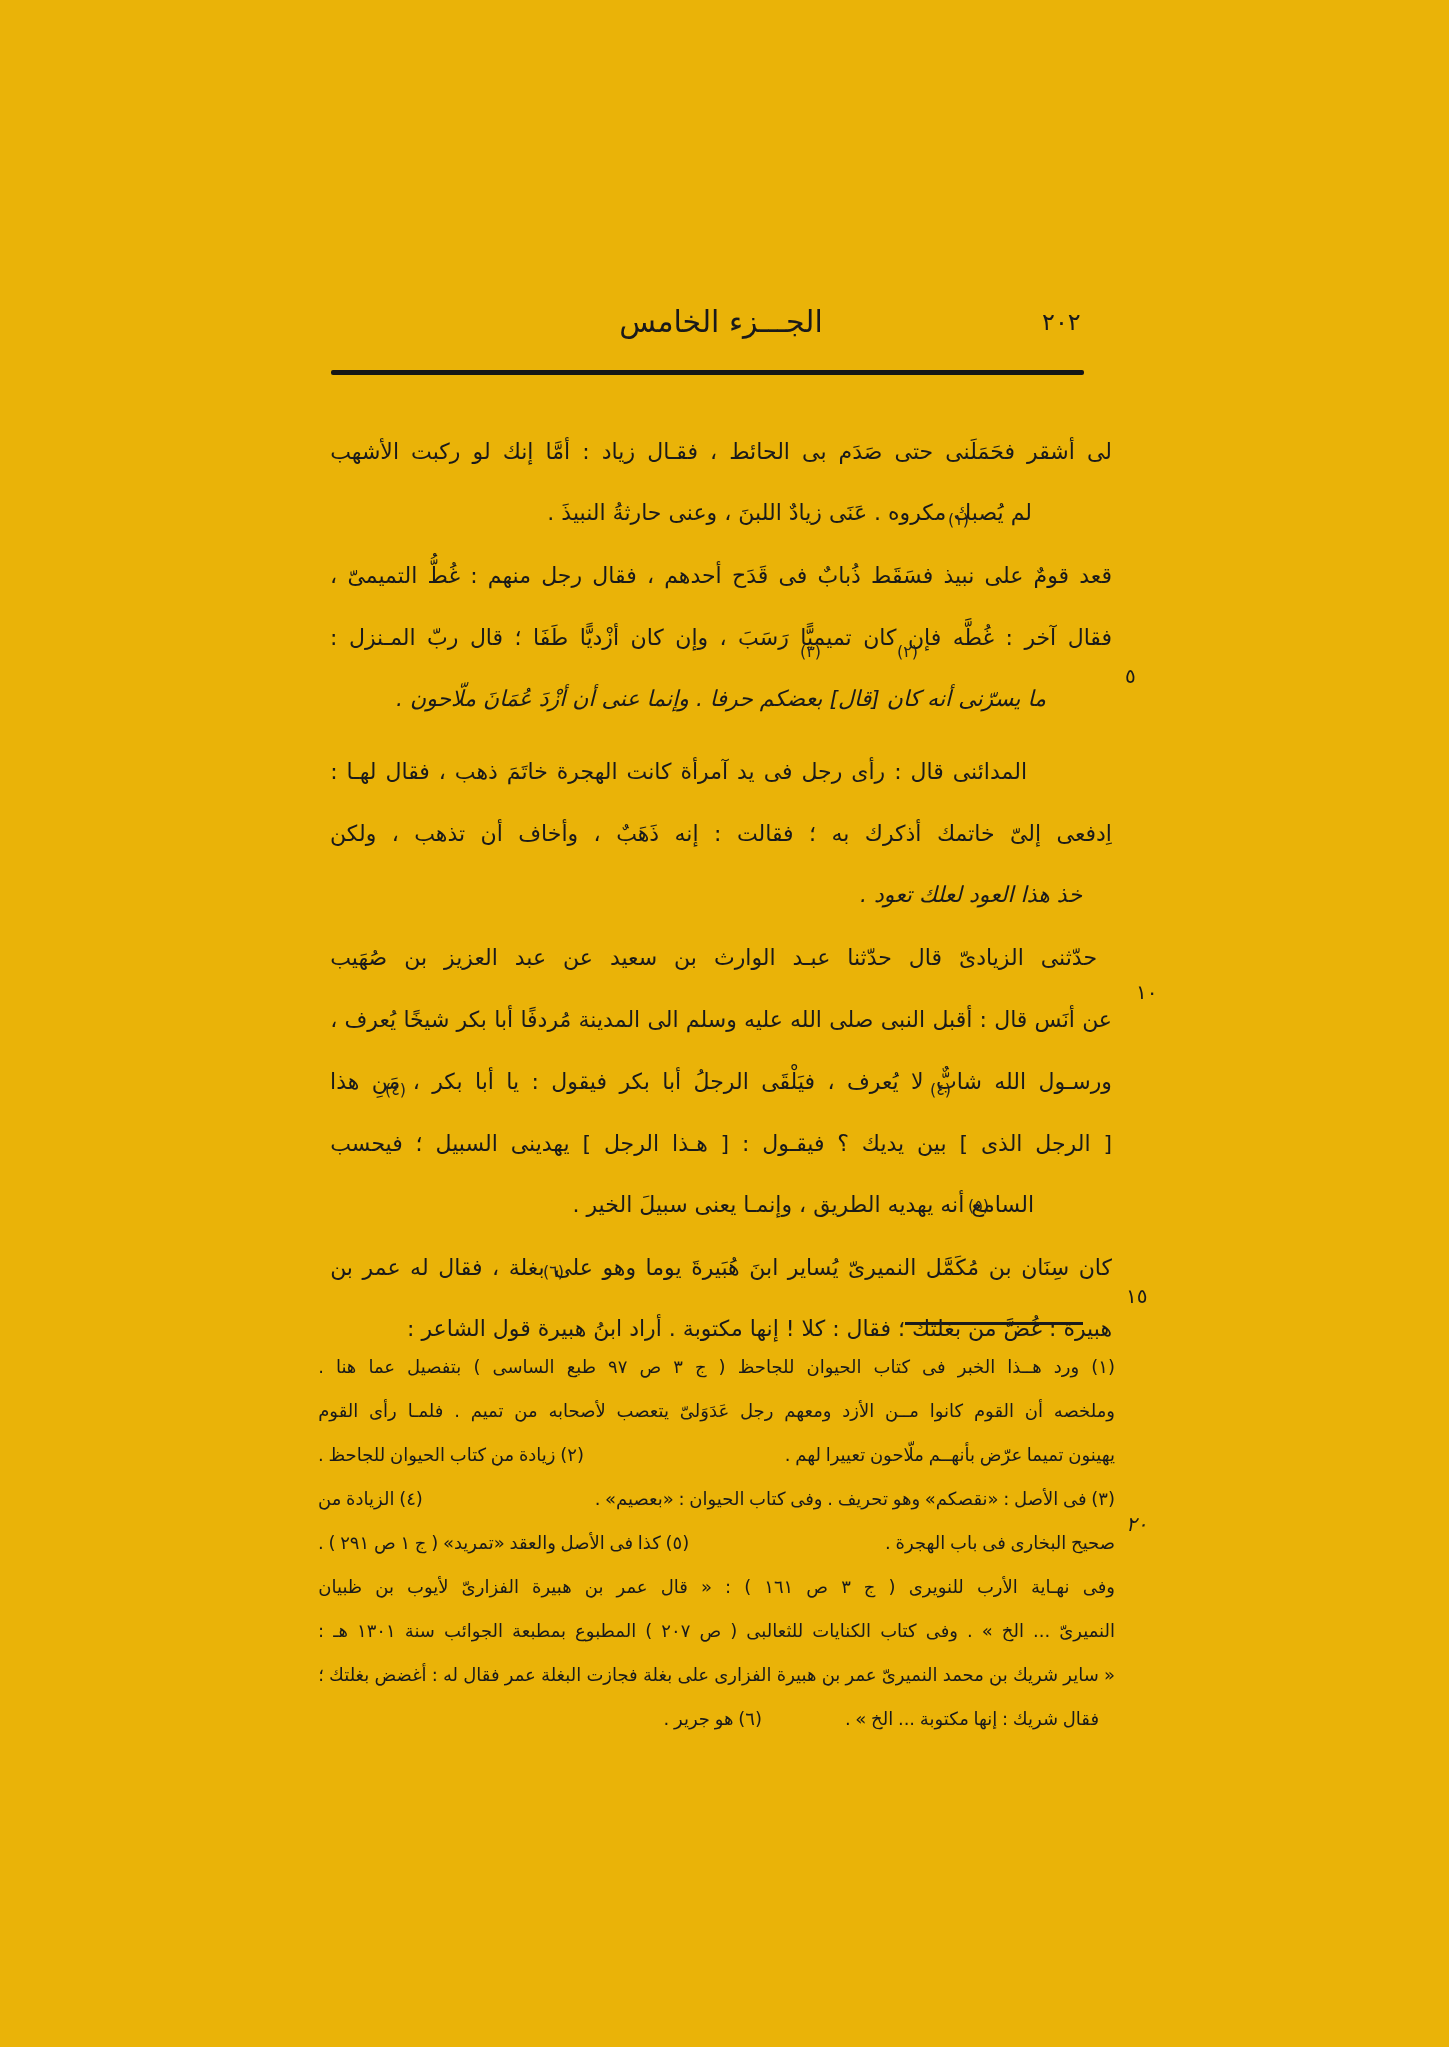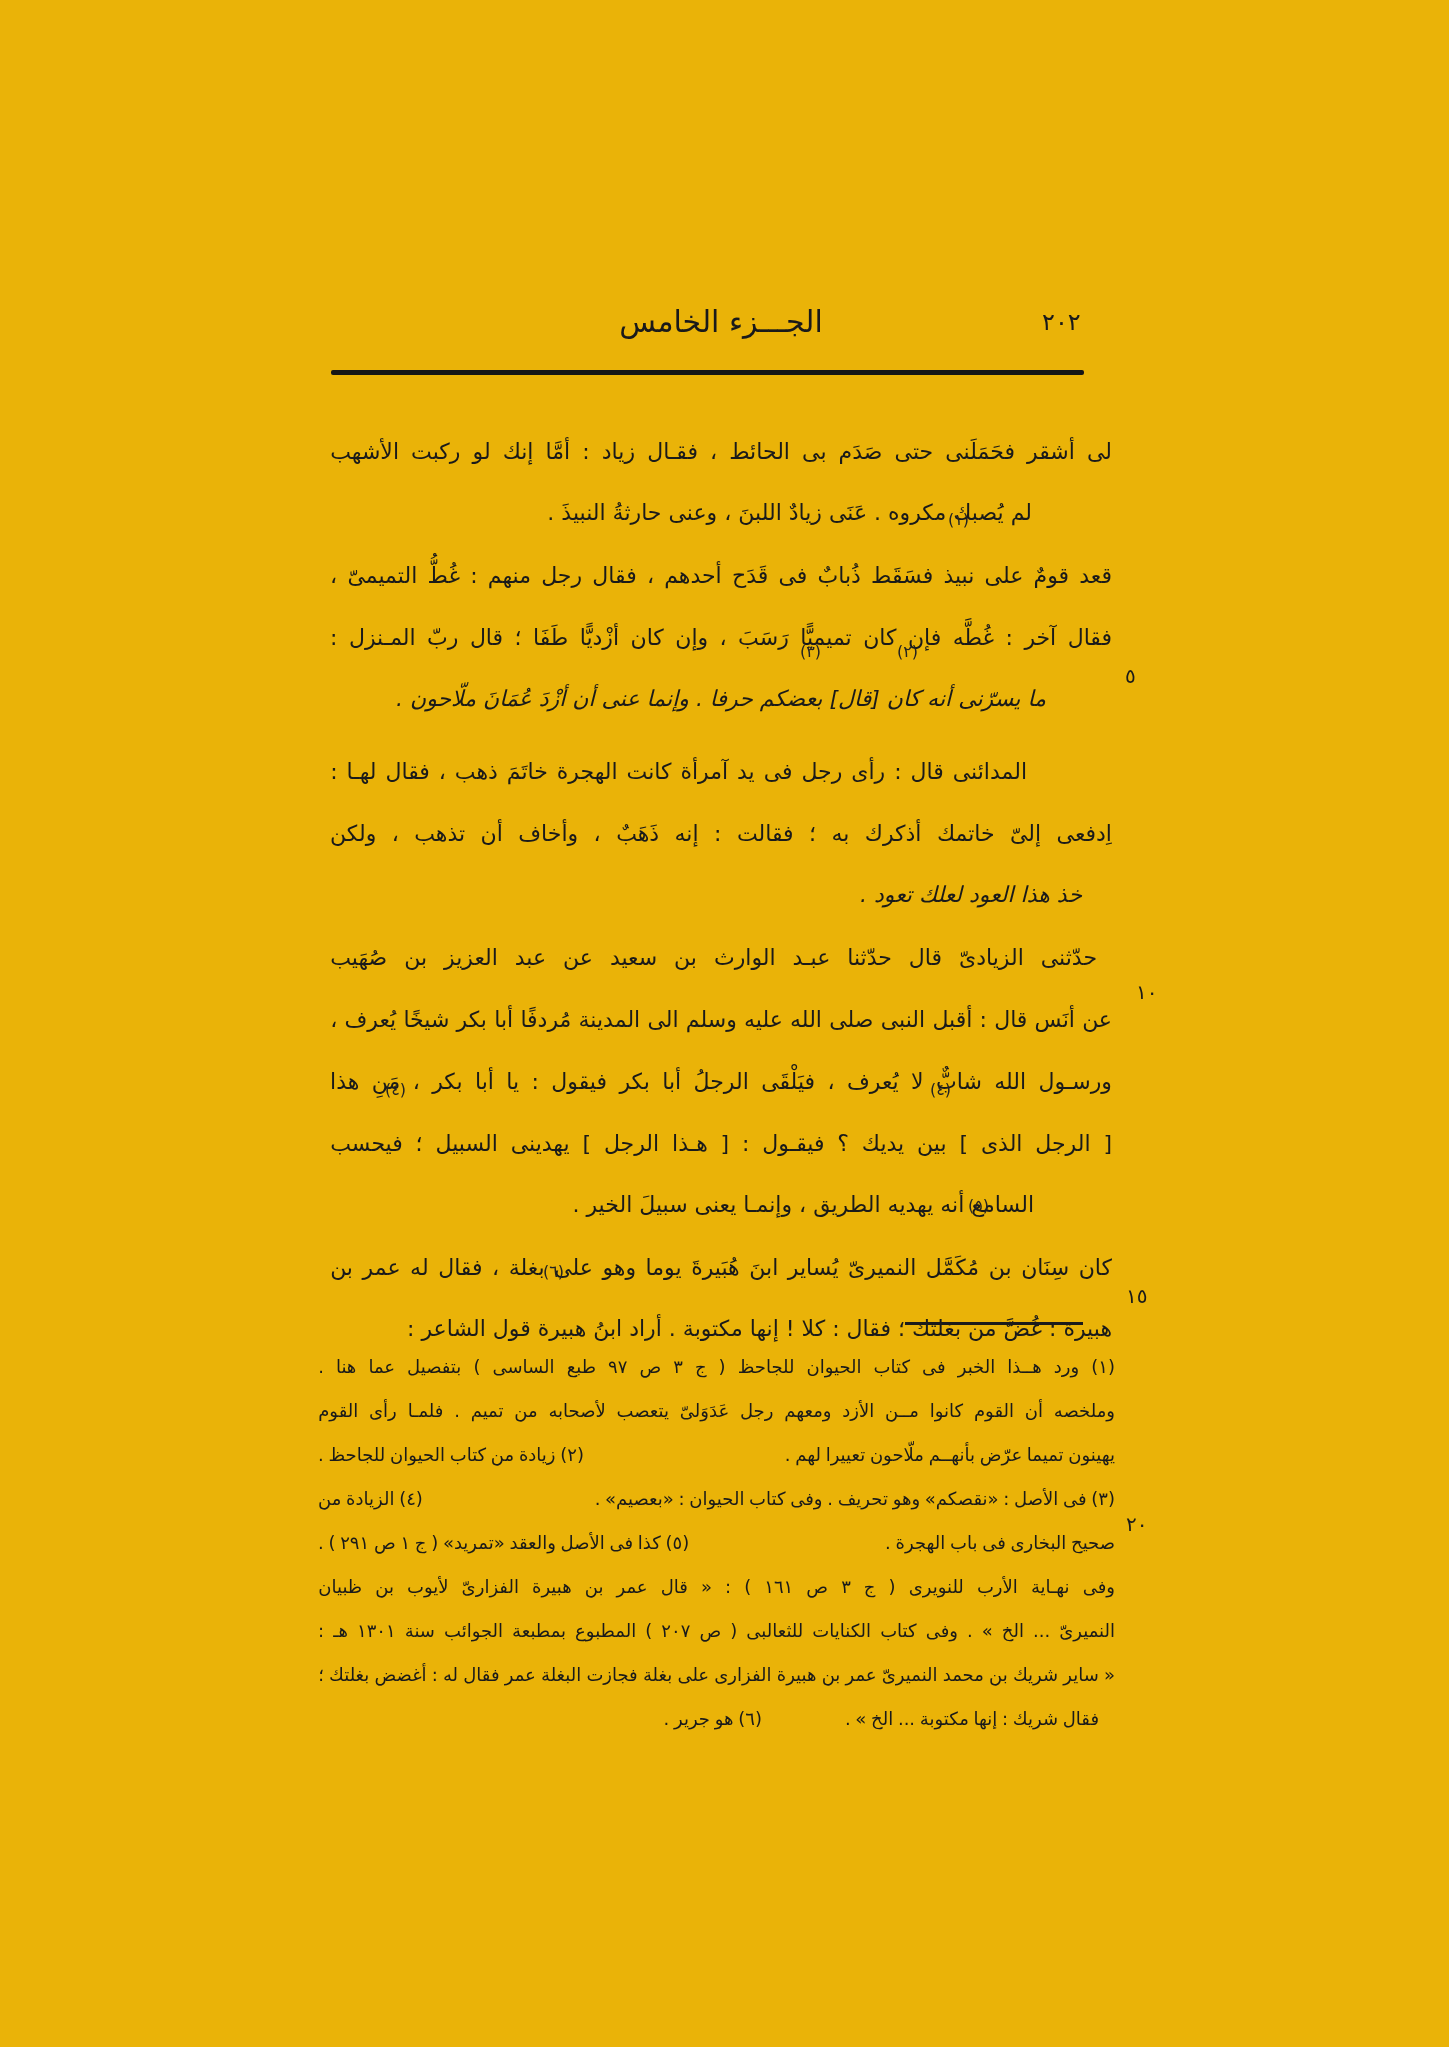--- a/index.html
+++ b/index.html
@@ -286,21 +286,21 @@
       <span class="fn-marker" style="left: 385px; top: 1082px;">(٤)</span>
       <span class="fn-marker" style="left: 930px; top: 1082px;">(٤)</span>
       <span class="fn-marker" style="left: 968px; top: 1198px;">(٥)</span>
       <span class="fn-marker" style="left: 543px; top: 1264px;">(٦)</span>
     </div>
 
   <div id="margin-nums">
       <span class="margin-num" style="left: 1125px; top: 666px;">٥</span>
       <span class="margin-num" style="left: 1118px; top: 982px; margin-left: 18px;">١٠</span>
       <span class="margin-num" style="left: 1126px; top: 1286px;">١٥</span>
-      <span class="margin-num" style="left: 1126px; top: 1514px;">٢٠</span>
+      <span class="margin-num" style="left: 1126px; top: 1514px; font-style: italic;">٢٠</span>
     </div>
 
   <div class="fn-sep"></div>
 
   <div class="fn-block" id="footnotes">
       <div class="fline justify">
         <span class="seg">(١)</span>
         <span class="seg">ورد</span>
         <span class="seg">هــذا</span>
         <span class="seg">الخبر</span>

